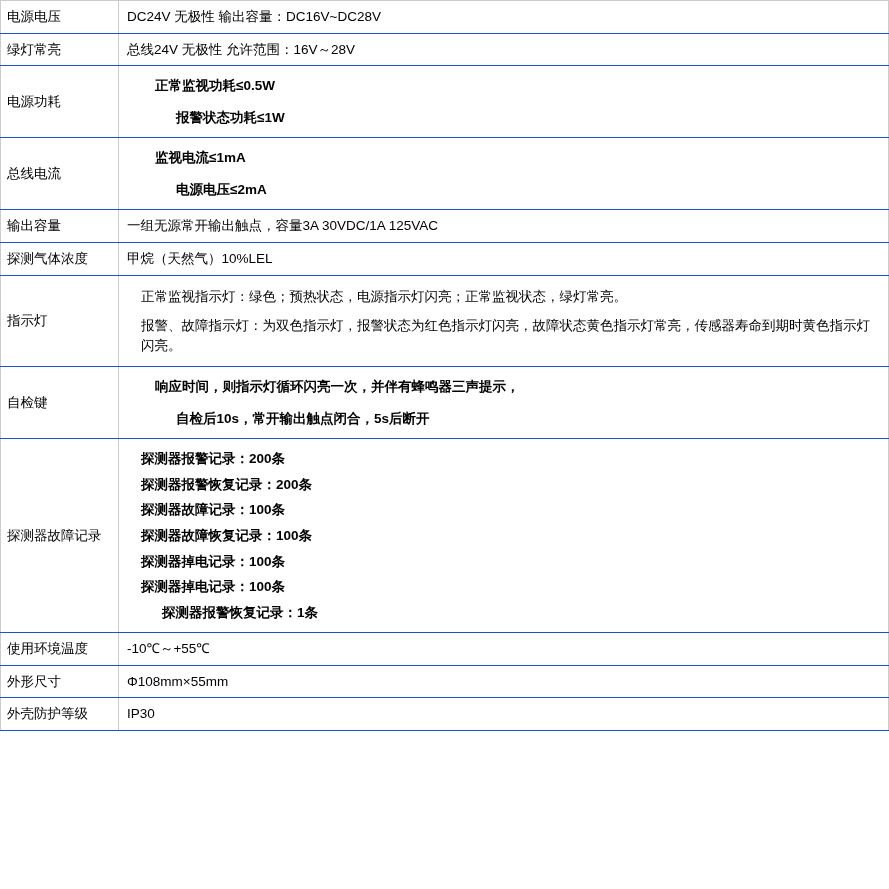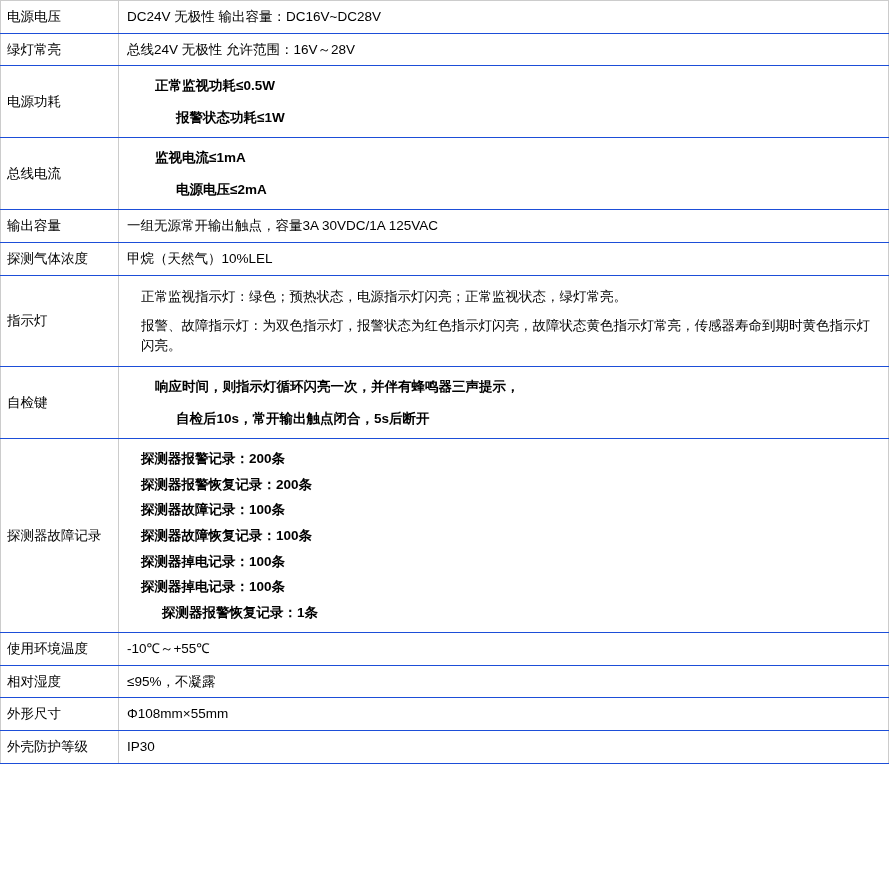--- a/index.html
+++ b/index.html
@@ -128,24 +128,20 @@
             <div class="line">探测器掉电记录：100条</div>
             <div class="line">探测器报警恢复记录：1条</div>
           </div>
         </td>
       </tr>
       <tr>
         <td class="label">使用环境温度</td>
         <td class="value">-10℃～+55℃</td>
       </tr>
       <tr>
-        <td class="label">相对湿度</td>
-        <td class="value">≤95%，不凝露</td>
-      </tr>
-      <tr>
         <td class="label">外形尺寸</td>
         <td class="value">Φ108mm×55mm</td>
       </tr>
       <tr>
         <td class="label">外壳防护等级</td>
         <td class="value">IP30</td>
       </tr>
     </tbody>
 </table>
 

